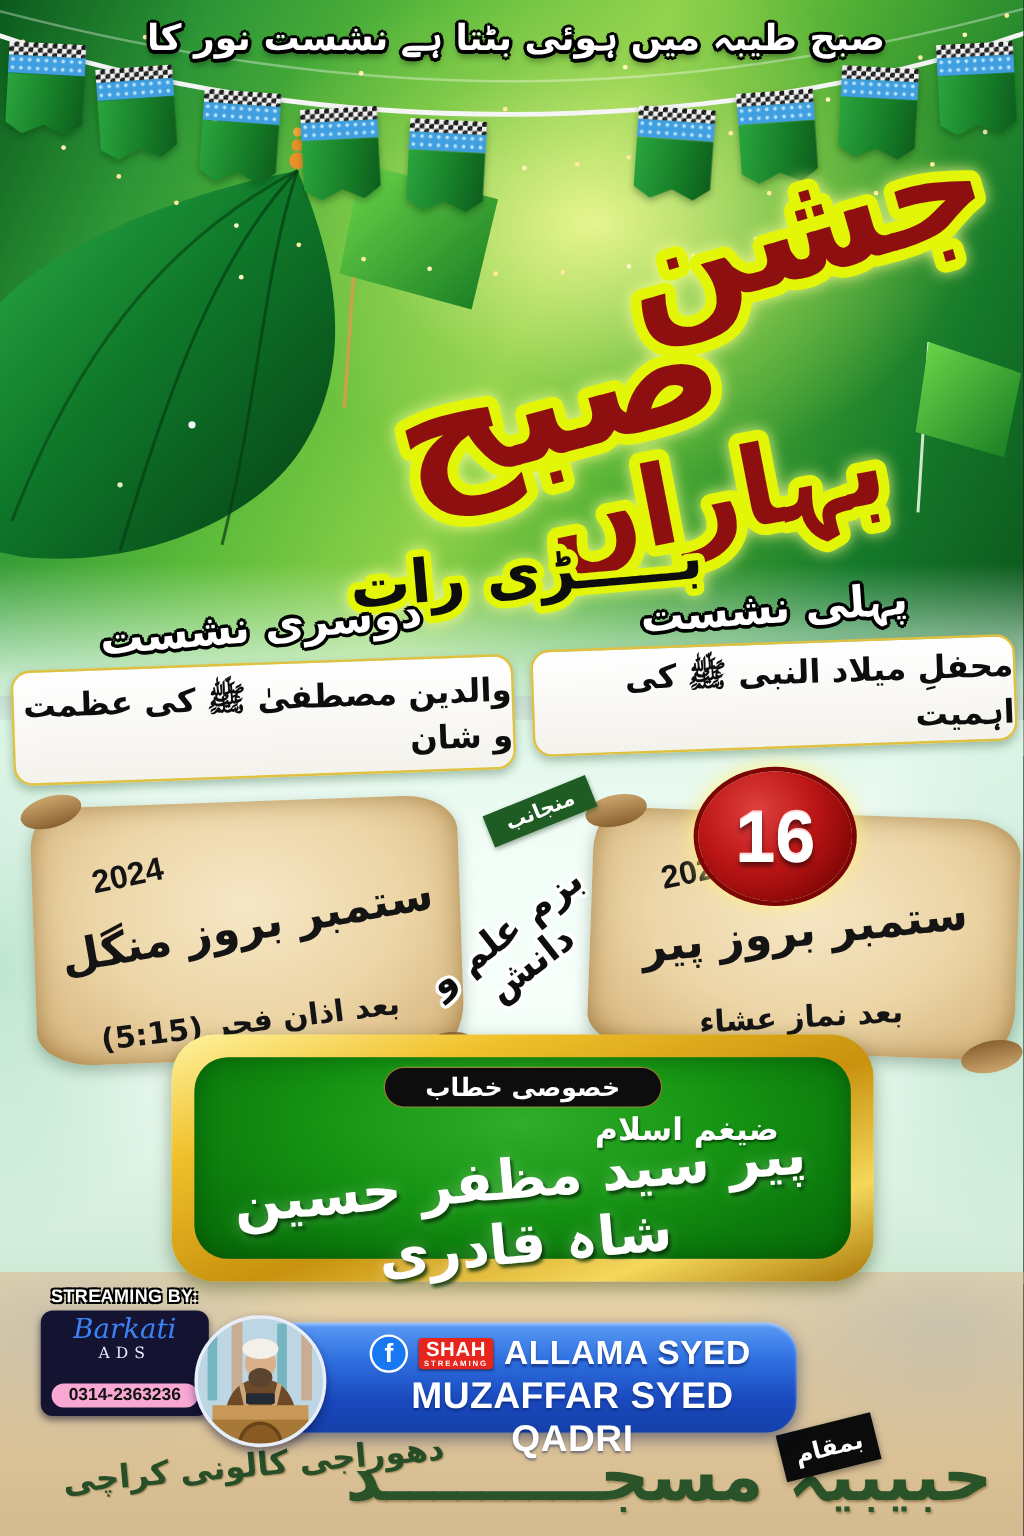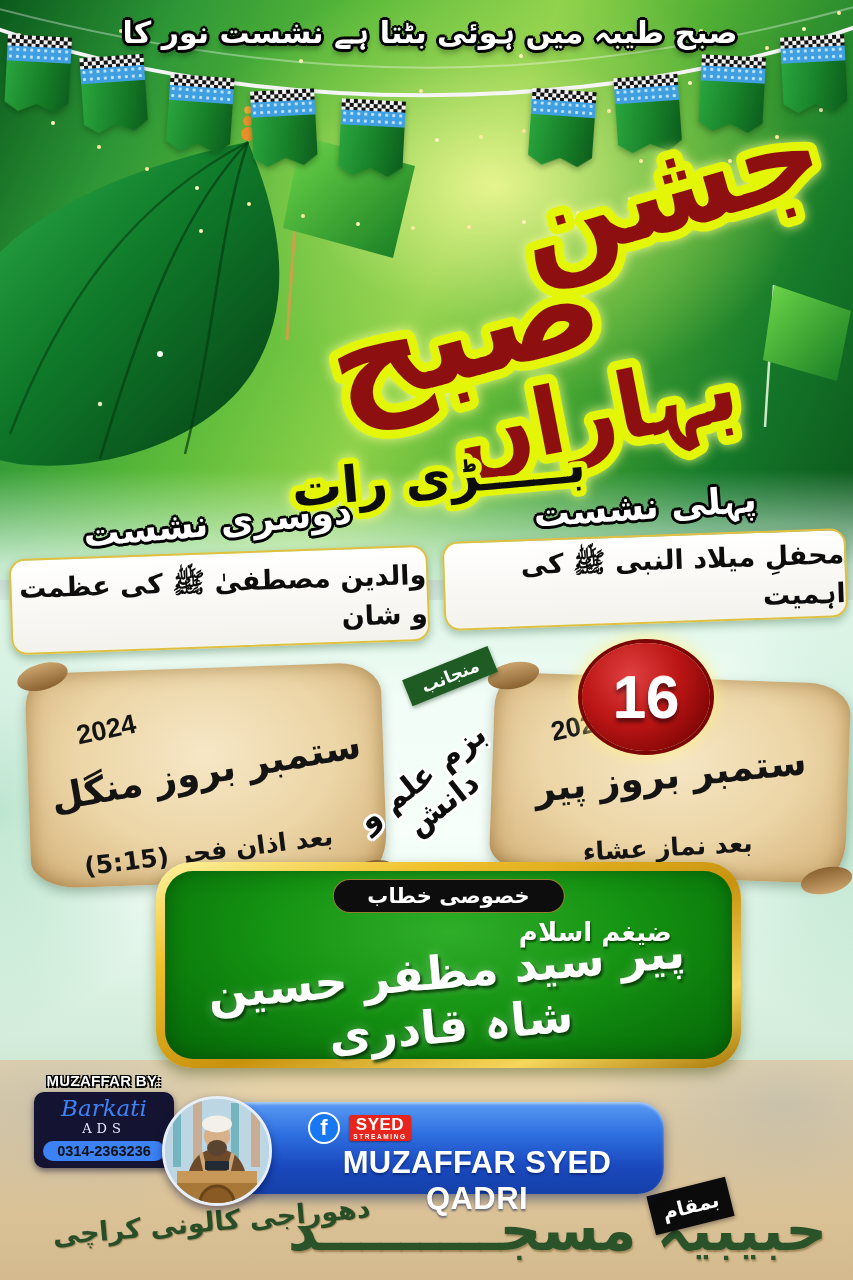--- a/index.html
+++ b/index.html
@@ -102,21 +102,21 @@
 
   
   #organizer-label{left:404px;top:662px;background:#1e5c24;color:#fff;font-size:17px;font-weight:bold;
     padding:4px 16px;transform:rotate(-22deg);box-shadow:0 2px 4px rgba(0,40,0,.4);z-index:7;}
   #organizer-name{left:352px;top:700px;width:160px;height:180px;display:flex;align-items:center;
     justify-content:center;text-align:center;transform:rotate(-38deg);
     font-size:31px;font-weight:bold;color:#0d0d0d;line-height:1.1;z-index:6;
     text-shadow:-2px -2px 0 #fff,2px -2px 0 #fff,-2px 2px 0 #fff,2px 2px 0 #fff,0 3px 0 #fff,0 -3px 0 #fff,3px 0 0 #fff,-3px 0 0 #fff;}
 
   
-  #gold-frame{left:156px;top:862px;width:585px;height:206px;border-radius:36px;padding:9px;
+  #gold-frame{left:143px;top:862px;width:585px;height:206px;border-radius:36px;padding:19px;
     box-sizing:border-box;
     background:linear-gradient(160deg,#fff3a0 0%,#f0c02a 25%,#c8920e 55%,#f5d75a 80%,#a87708 100%);
     box-shadow:0 6px 14px rgba(40,60,0,.4);}
   #green-core{width:100%;height:100%;border-radius:28px;position:relative;
     background:radial-gradient(ellipse at 50% 32%,#2fae2a 0%,#159312 45%,#0b7a0c 75%,#076608 100%);
     box-shadow:inset 0 0 18px rgba(0,60,0,.5);}
   #speaker-pill{position:absolute;top:8px;left:50%;transform:translateX(-50%);
     background:#0d0d0d;color:#fff;border:1px solid rgba(255,220,80,.55);border-radius:20px;
     padding:4px 34px;font-size:21px;font-weight:bold;white-space:nowrap;}
   #speaker-pre{position:absolute;top:46px;right:60px;color:#fff;font-size:26px;font-weight:bold;
@@ -127,21 +127,21 @@
 
   
   #designer{left:34px;top:1072px;width:140px;text-align:center;z-index:9;}
   #designer .dlabel{color:#fff;font-weight:900;font-size:15px;letter-spacing:.3px;
     text-shadow:-1.5px -1.5px 0 #000,1.5px -1.5px 0 #000,-1.5px 1.5px 0 #000,1.5px 1.5px 0 #000;}
   #designer .dbox{margin-top:3px;background:#141432;border-radius:10px;padding:5px 4px 7px;
     box-shadow:0 3px 6px rgba(0,0,30,.5);}
   #designer .dname{font-family:"DejaVu Serif",serif;font-style:italic;font-size:23px;color:#3b82f6;line-height:1;}
   #designer .dsub{font-family:"DejaVu Serif",serif;font-size:13px;color:#e8e8ff;
     letter-spacing:5px;margin-top:1px;}
-  #designer .dphone{margin:5px auto 0;background:#3b82f6;border-radius:12px;width:122px;
+  #designer .dphone{margin:17px auto 0;background:#f9a8d4;border-radius:12px;width:122px;
     font-weight:900;font-size:14.5px;color:#111;padding:2px 0;}
 
   
   #live-bar{left:186px;top:1102px;width:478px;height:92px;border-radius:26px;z-index:8;
     background:linear-gradient(180deg,#5a9bf5 0%,#2e6fe0 35%,#1a49be 70%,#1440a8 100%);
     box-shadow:0 5px 12px rgba(10,30,90,.5),inset 0 2px 3px rgba(255,255,255,.5);}
   .live-row{display:flex;align-items:center;gap:9px;padding:10px 0 0 122px;}
   .fb-badge{width:32px;height:32px;border-radius:50%;background:#1877f2;border:2.5px solid #fff;
     color:#fff;font-weight:900;font-size:22px;display:flex;align-items:center;justify-content:center;
     line-height:1;box-sizing:border-box;}
@@ -294,35 +294,36 @@
 
   <div class="abs" id="gold-frame">
     <div id="green-core">
       <div class="ur" id="speaker-pill">خصوصی خطاب</div>
       <div class="ur" id="speaker-pre">ضیغم اسلام</div>
       <div class="ur" id="speaker-name">پیر سید مظفر حسین شاہ قادری</div>
     </div>
   </div>
 
   <div class="abs" id="designer">
-    <div class="dlabel">MUZAFFAR BY:</div>
+    <div class="dlabel">STREAMING BY:</div>
     <div class="dbox">
       <div class="dname">Barkati</div>
       <div class="dsub">ADS</div>
       <div class="dphone">0314-2363236</div>
     </div>
   </div>
 
   <div class="abs" id="live-bar">
     <div class="live-row">
       <div class="fb-badge">f</div>
       <div class="live-badge">
-        <div class="live-main">SYED</div>
+        <div class="live-main">SHAH</div>
         <div class="live-sub">STREAMING</div>
       </div>
+      <div class="live-line1">ALLAMA SYED</div>
     </div>
     <div class="live-line2">MUZAFFAR SYED QADRI</div>
   </div>
 
   <div class="abs" id="speaker-photo">
     <svg viewBox="0 0 104 104" width="104" height="104">
       <rect width="104" height="104" fill="#bcd6e4"></rect>
       <rect x="8" y="6" width="8" height="62" fill="#3a9aa0" opacity=".55"></rect>
       <rect x="28" y="2" width="9" height="66" fill="#d87a30" opacity=".45"></rect>
       <rect x="66" y="4" width="8" height="64" fill="#3a9aa0" opacity=".55"></rect>

